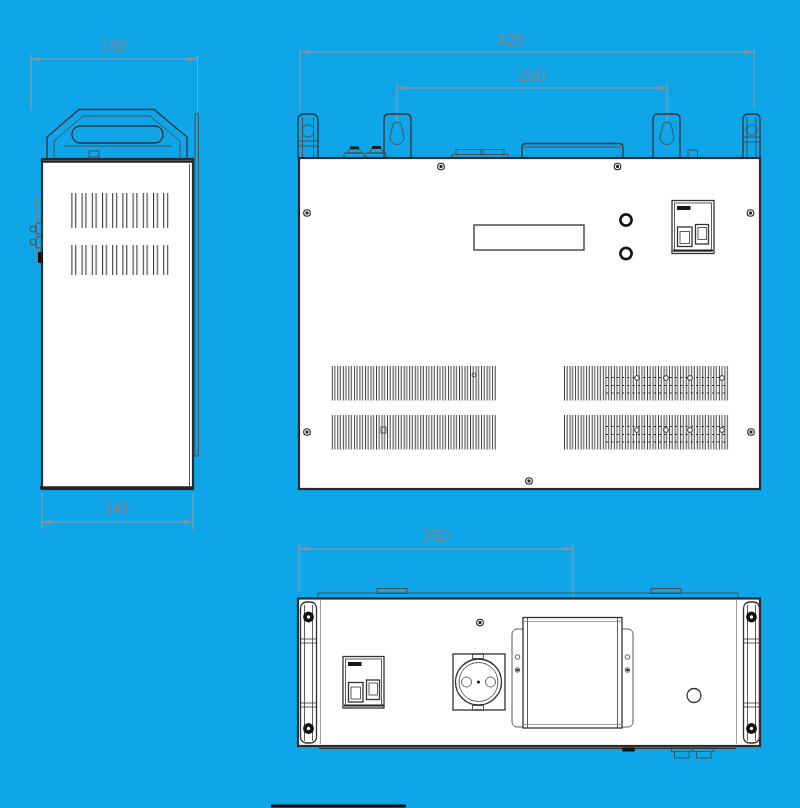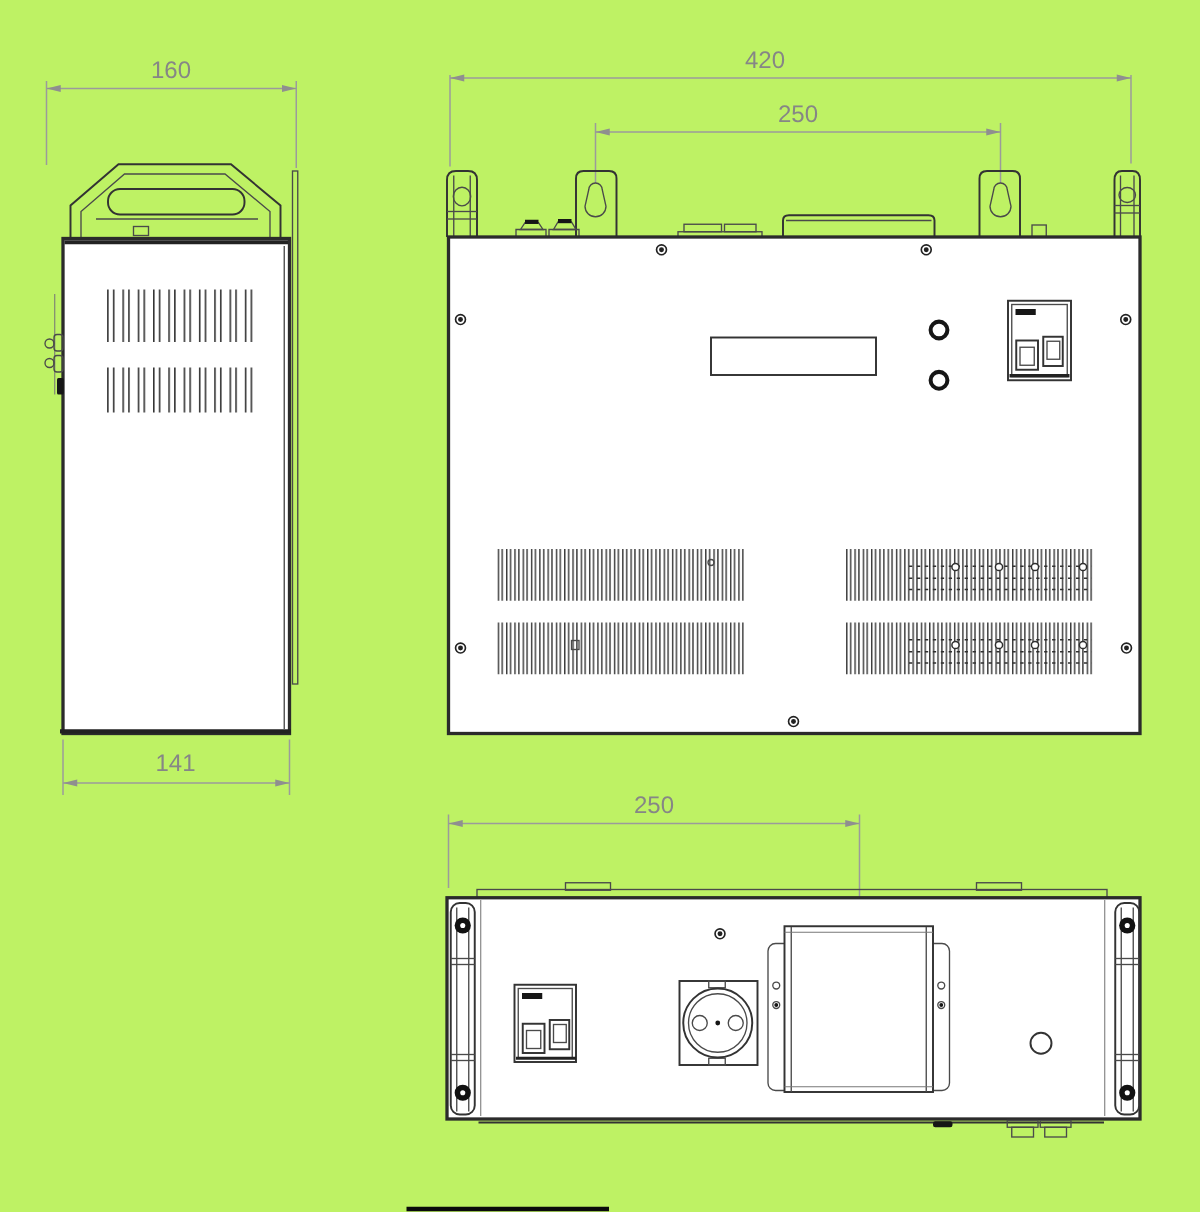--- a/index.html
+++ b/index.html
@@ -1,16 +1,16 @@
 <!DOCTYPE html>
 <html><head>
 <meta charset="utf-8">
 <style>
   html,body{margin:0;padding:0;background:#ffffff;}
-  .stage{position:relative;width:800px;height:808px;background:#bef264;overflow:hidden;
+  .stage{position:relative;width:800px;height:808px;background:#0ea5e9;overflow:hidden;
          font-family:"Liberation Sans",sans-serif;}
   svg{position:absolute;left:0;top:0;}
   .lnw {fill:#ffffff;stroke:#2b2b2b;stroke-width:2.2;}
   .ln1 {fill:none;stroke:#333333;stroke-width:1.3;}
   .ln1w{fill:#ffffff;stroke:#333333;stroke-width:1.3;}
   .ln0 {fill:none;stroke:#4a4a4a;stroke-width:0.9;}
   .thin{fill:none;stroke:#777777;stroke-width:0.7;}
   .dk  {fill:#161616;stroke:none;}
   .dim {fill:none;stroke:#9b9b9b;stroke-width:1;}
   .arr {fill:#8f8f8f;stroke:none;}

